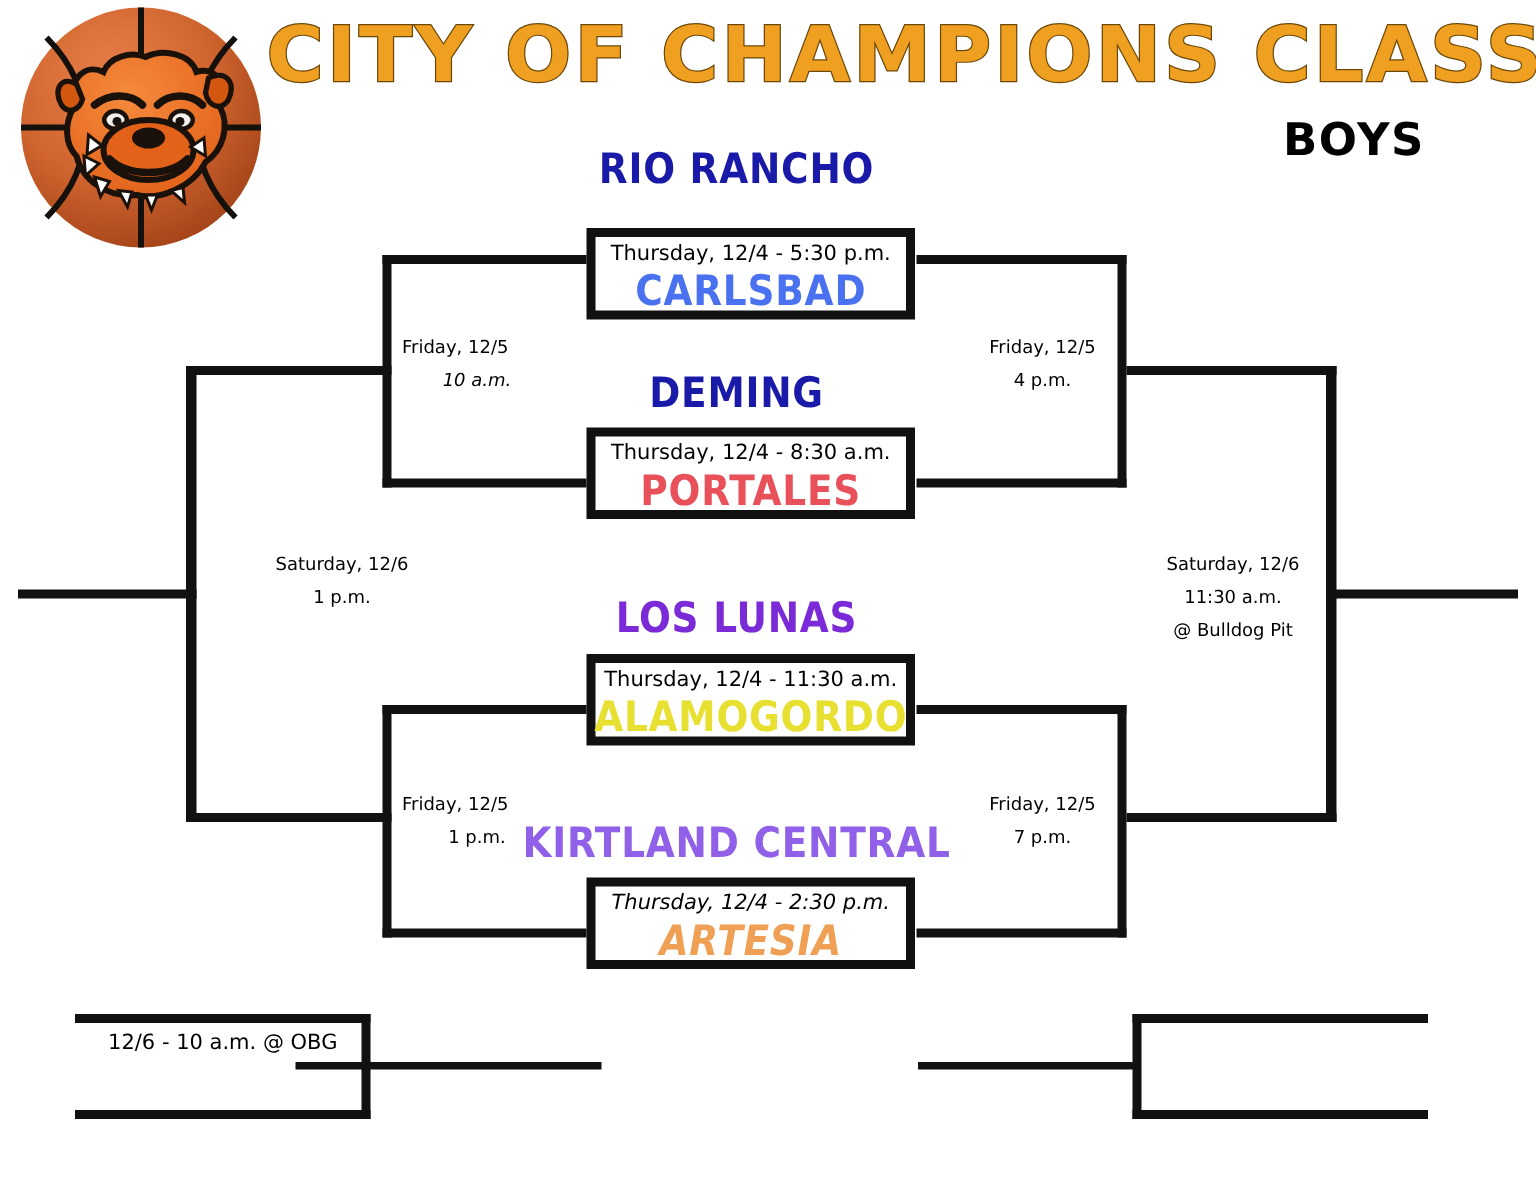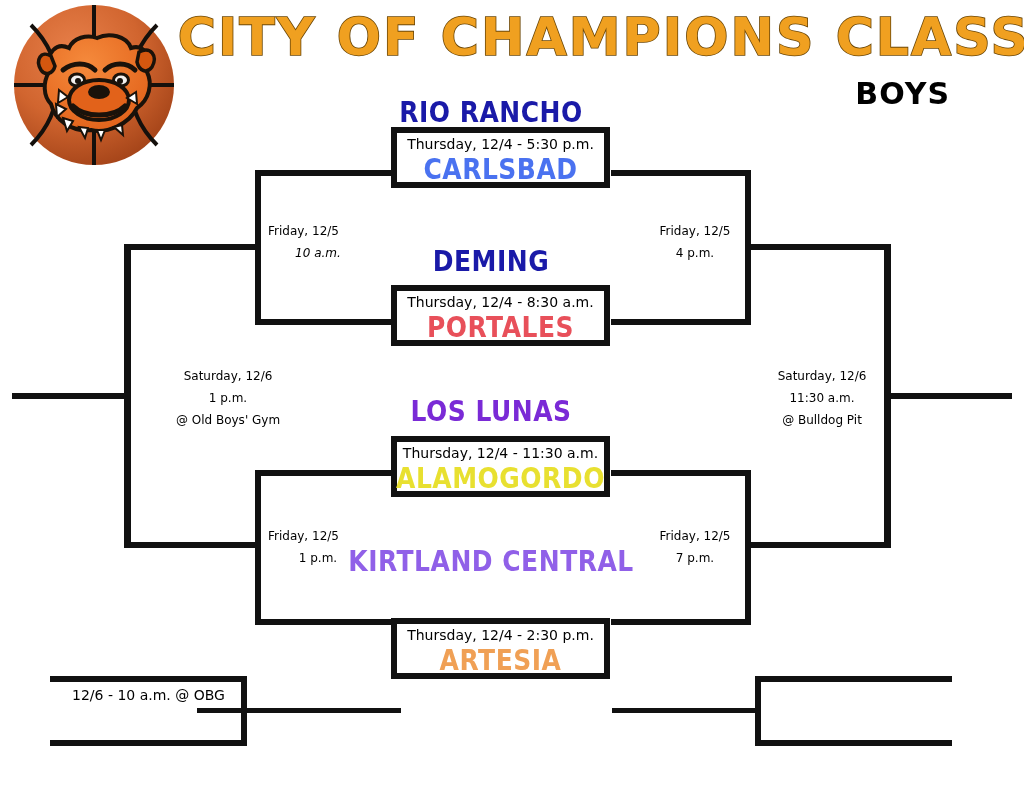--- a/index.html
+++ b/index.html
@@ -229,39 +229,39 @@
   <div class="line" style="left:745px; top:470px; width:6px; height:155px;"></div>
   <div class="line" style="left:611px; top:470px; width:140px; height:6px;"></div>
   <div class="line" style="left:611px; top:619px; width:140px; height:6px;"></div>
 
   <div class="line" style="left:884px; top:244px; width:7px; height:304px;"></div>
   <div class="line" style="left:751px; top:244px; width:140px; height:6px;"></div>
   <div class="line" style="left:751px; top:542px; width:140px; height:6px;"></div>
   <div class="line" style="left:884px; top:393px; width:128px; height:6px;"></div>
 
   <div class="team-name" style="left:341px; top:101px; color:#1a1aa8;">RIO RANCHO</div>
-  <div class="game-box" style="top:127px;padding-left:17px;">
+  <div class="game-box" style="top:152px;padding-left:17px;">
     <div class="game-time">Thursday, 12/4 - 5:30 p.m.</div>
     <div class="seed-name" style="color:#4a72f0;">CARLSBAD</div>
   </div>
 
   <div class="team-name" style="left:341px; top:250px; color:#1a1aa8;">DEMING</div>
   <div class="game-box" style="top:285px;">
     <div class="game-time">Thursday, 12/4 - 8:30 a.m.</div>
     <div class="seed-name" style="color:#e8505a;">PORTALES</div>
   </div>
 
   <div class="team-name" style="left:341px; top:400px; color:#7a2ad6;">LOS LUNAS</div>
   <div class="game-box" style="top:436px;">
     <div class="game-time">Thursday, 12/4 - 11:30 a.m.</div>
     <div class="seed-name" style="color:#e8e030;">ALAMOGORDO</div>
   </div>
 
   <div class="team-name" style="left:341px; top:550px; color:#9060e8;">KIRTLAND CENTRAL</div>
-  <div class="game-box" style="top:618px;">
+  <div class="game-box" style="top:585px;font-style:italic;">
     <div class="game-time">Thursday, 12/4 - 2:30 p.m.</div>
     <div class="seed-name" style="color:#f0a055;">ARTESIA</div>
   </div>
 
   <div class="round-label" style="left:268px; top:220px; width:142px; text-align:left;">
     <div>Friday, 12/5</div>
     <div style="text-align:center; width:100px;font-style:italic;">10 a.m.</div>
   </div>
 
   <div class="round-label" style="left:268px; top:525px; width:142px; text-align:left;">
@@ -275,21 +275,20 @@
   </div>
 
   <div class="round-label" style="left:640px; top:525px; width:110px; text-align:center;">
     <div>Friday, 12/5</div>
     <div>7 p.m.</div>
   </div>
 
   <div class="round-label" style="left:133px; top:365px; width:190px; text-align:center;">
     <div>Saturday, 12/6</div>
     <div>1 p.m.</div>
-    <div>@ Old Boys' Gym</div>
   </div>
 
   <div class="round-label" style="left:727px; top:365px; width:190px; text-align:center;">
     <div>Saturday, 12/6</div>
     <div>11:30 a.m.</div>
     <div>@ Bulldog Pit</div>
   </div>
 
   <div class="consolation-box" style="left:50px; top:676px;">
     <div class="line" style="left:0; top:0; width:197px; height:6px;"></div>

